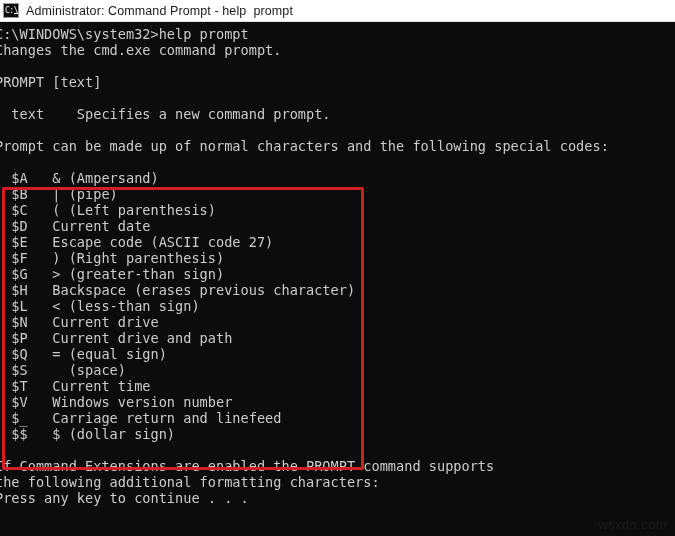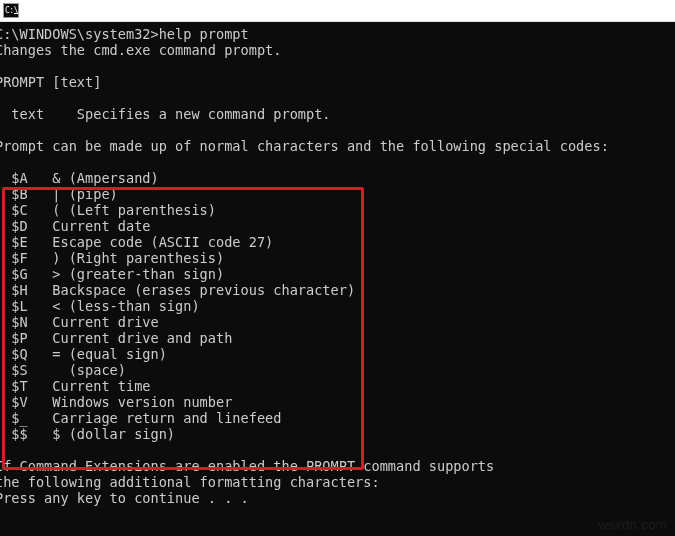--- a/index.html
+++ b/index.html
@@ -133,20 +133,21 @@
 </head>
 <body>
 
 <div id="window" style="background: rgb(12, 12, 12);">
 
   <div id="titlebar">
     <div id="titlebar-icon">
       <span class="glyph">C:\</span>
       <span class="underbar"></span>
     </div>
+    <div id="titlebar-title">Administrator: Command Prompt - help  prompt</div>
   </div>
 
   <div id="console" style="background: rgb(12, 12, 12);">
     <pre id="console-text" style="color: rgb(204, 204, 204);"><div class="line">C:\WINDOWS\system32&gt;help prompt</div><div class="line">Changes the cmd.exe command prompt.</div><div class="line">&nbsp;</div><div class="line">PROMPT [text]</div><div class="line">&nbsp;</div><div class="line">  text    Specifies a new command prompt.</div><div class="line">&nbsp;</div><div class="line">Prompt can be made up of normal characters and the following special codes:</div><div class="line">&nbsp;</div><div class="line">  $A   &amp; (Ampersand)</div><div class="line">  $B   | (pipe)</div><div class="line">  $C   ( (Left parenthesis)</div><div class="line">  $D   Current date</div><div class="line">  $E   Escape code (ASCII code 27)</div><div class="line">  $F   ) (Right parenthesis)</div><div class="line">  $G   &gt; (greater-than sign)</div><div class="line">  $H   Backspace (erases previous character)</div><div class="line">  $L   &lt; (less-than sign)</div><div class="line">  $N   Current drive</div><div class="line">  $P   Current drive and path</div><div class="line">  $Q   = (equal sign)</div><div class="line">  $S     (space)</div><div class="line">  $T   Current time</div><div class="line">  $V   Windows version number</div><div class="line">  $_   Carriage return and linefeed</div><div class="line">  $$   $ (dollar sign)</div><div class="line">&nbsp;</div><div class="line">If Command Extensions are enabled the PROMPT command supports</div><div class="line">the following additional formatting characters:</div><div class="line">Press any key to continue . . .</div></pre>
     <div id="highlight-box" style="border-color: rgb(210, 31, 39);"></div>
     <div id="watermark">wsxdn.com</div>
   </div>
 
 </div>
 

